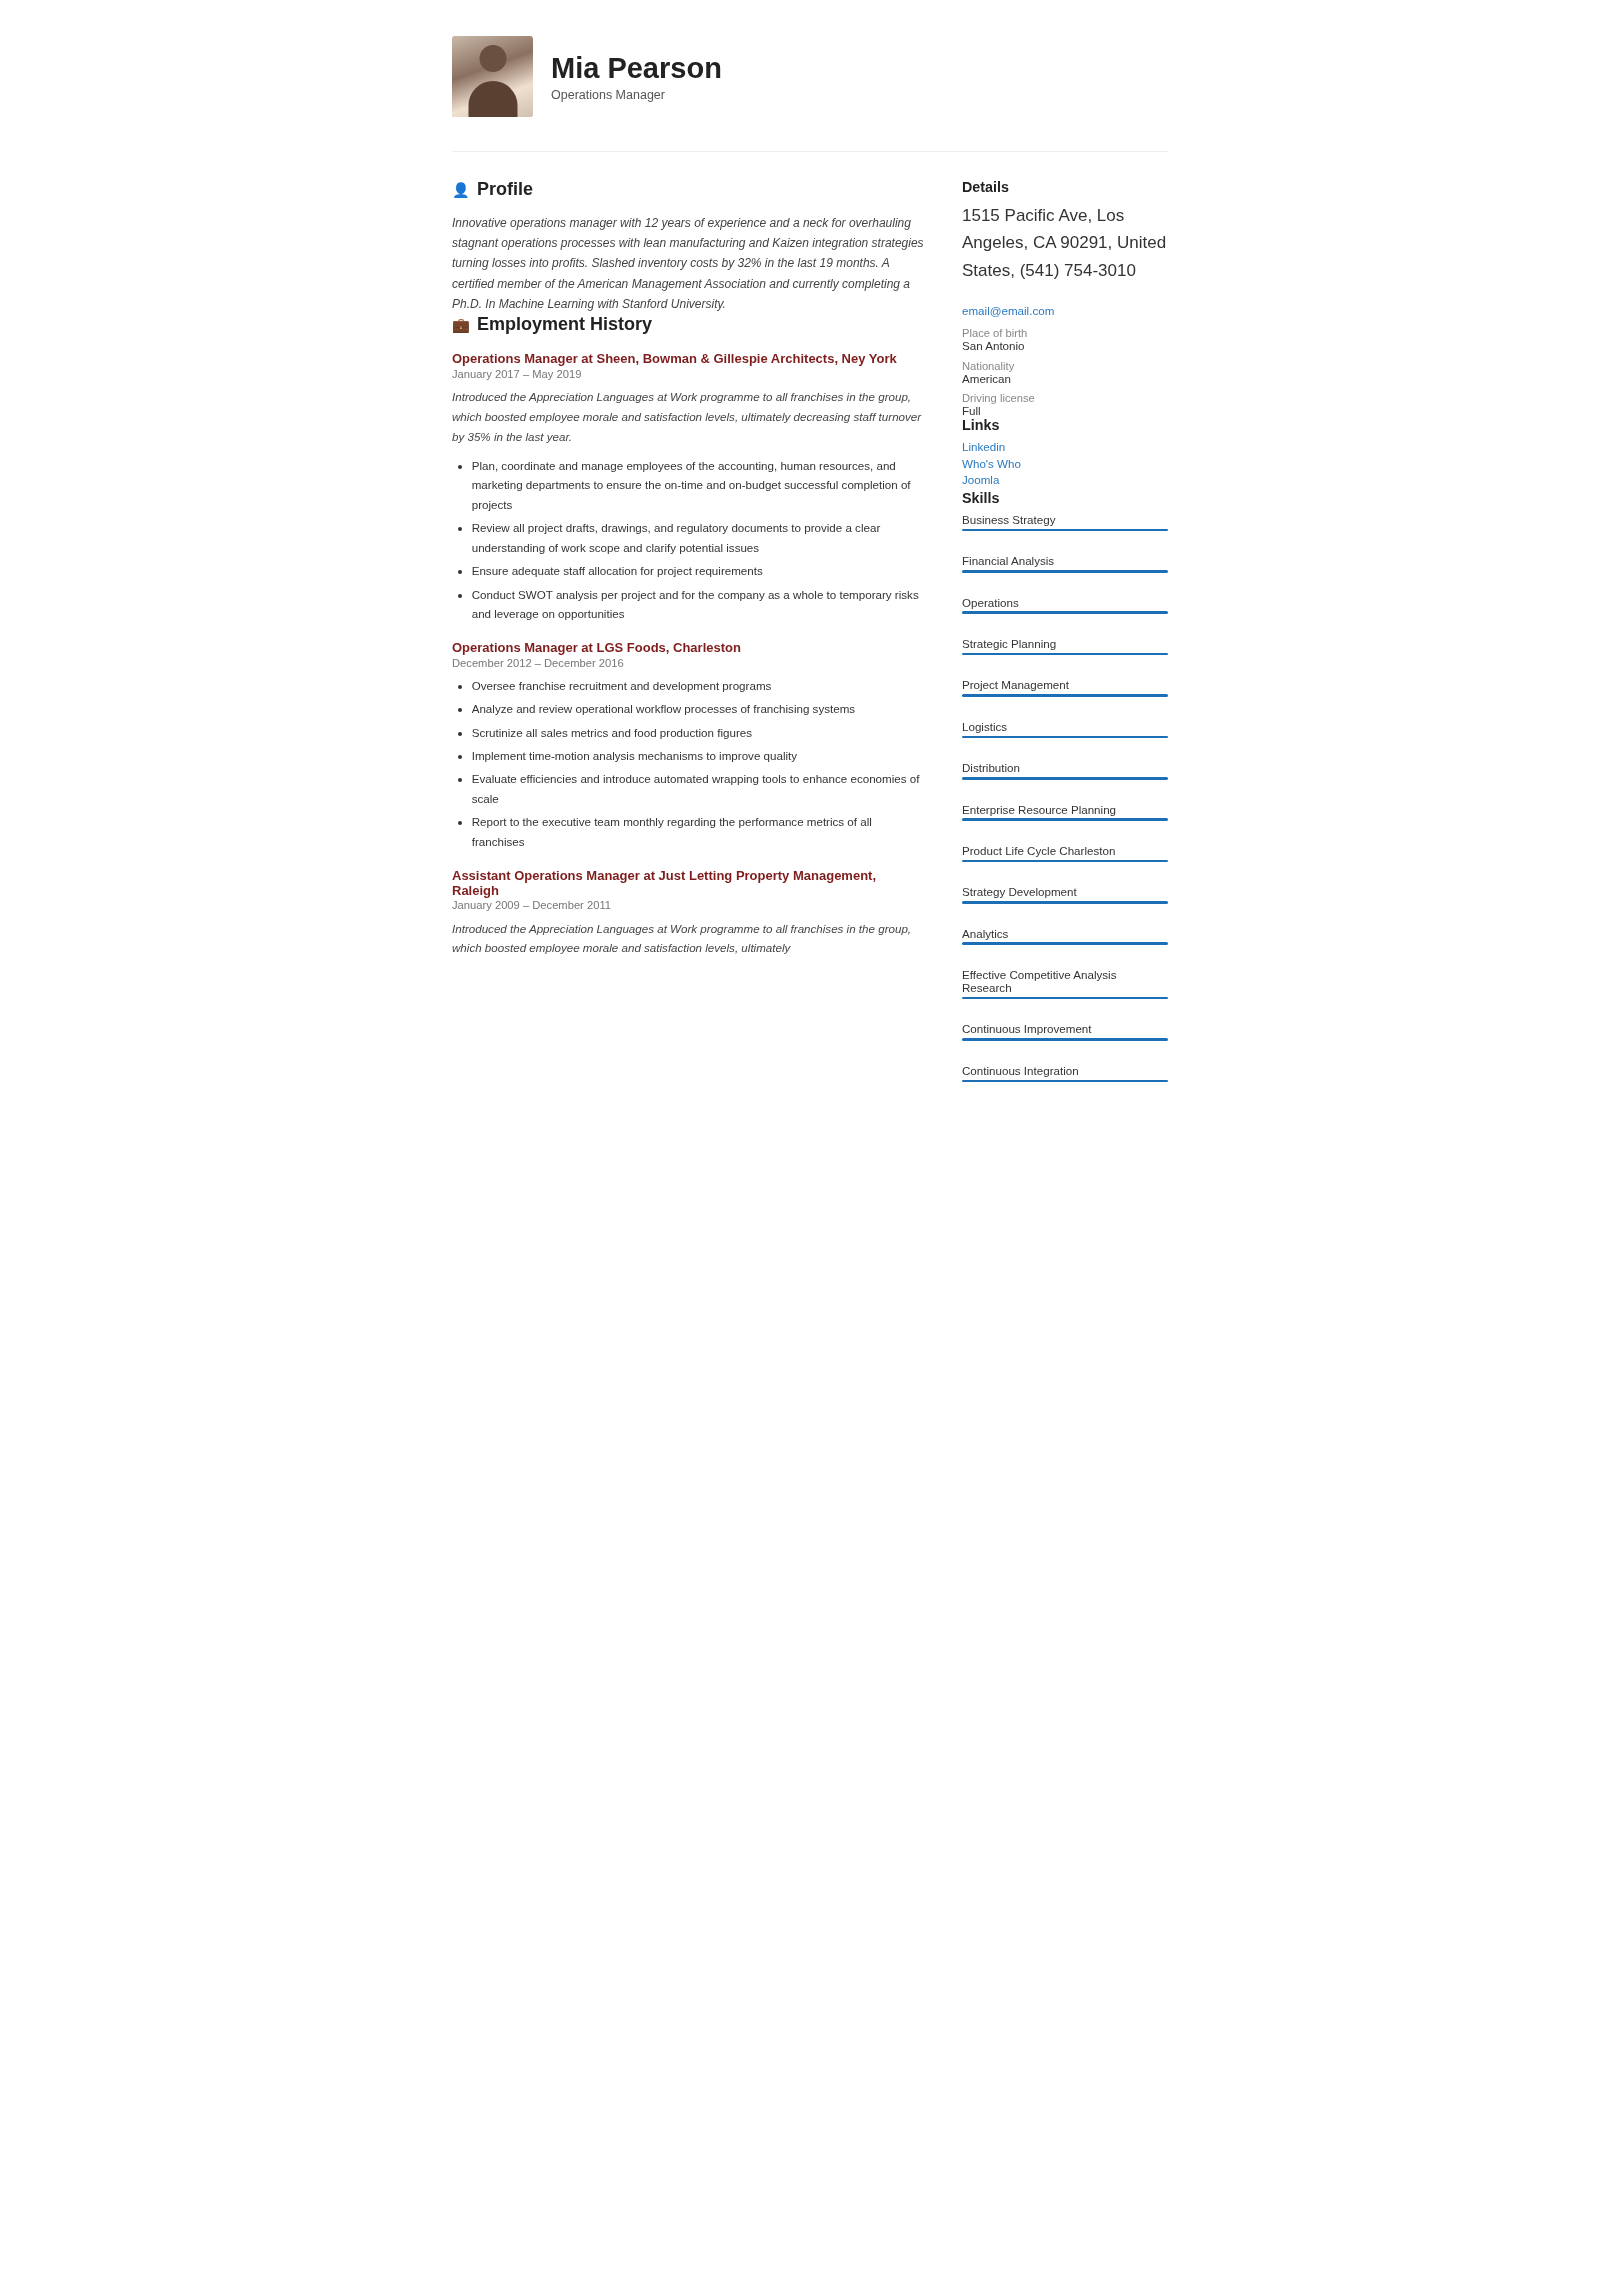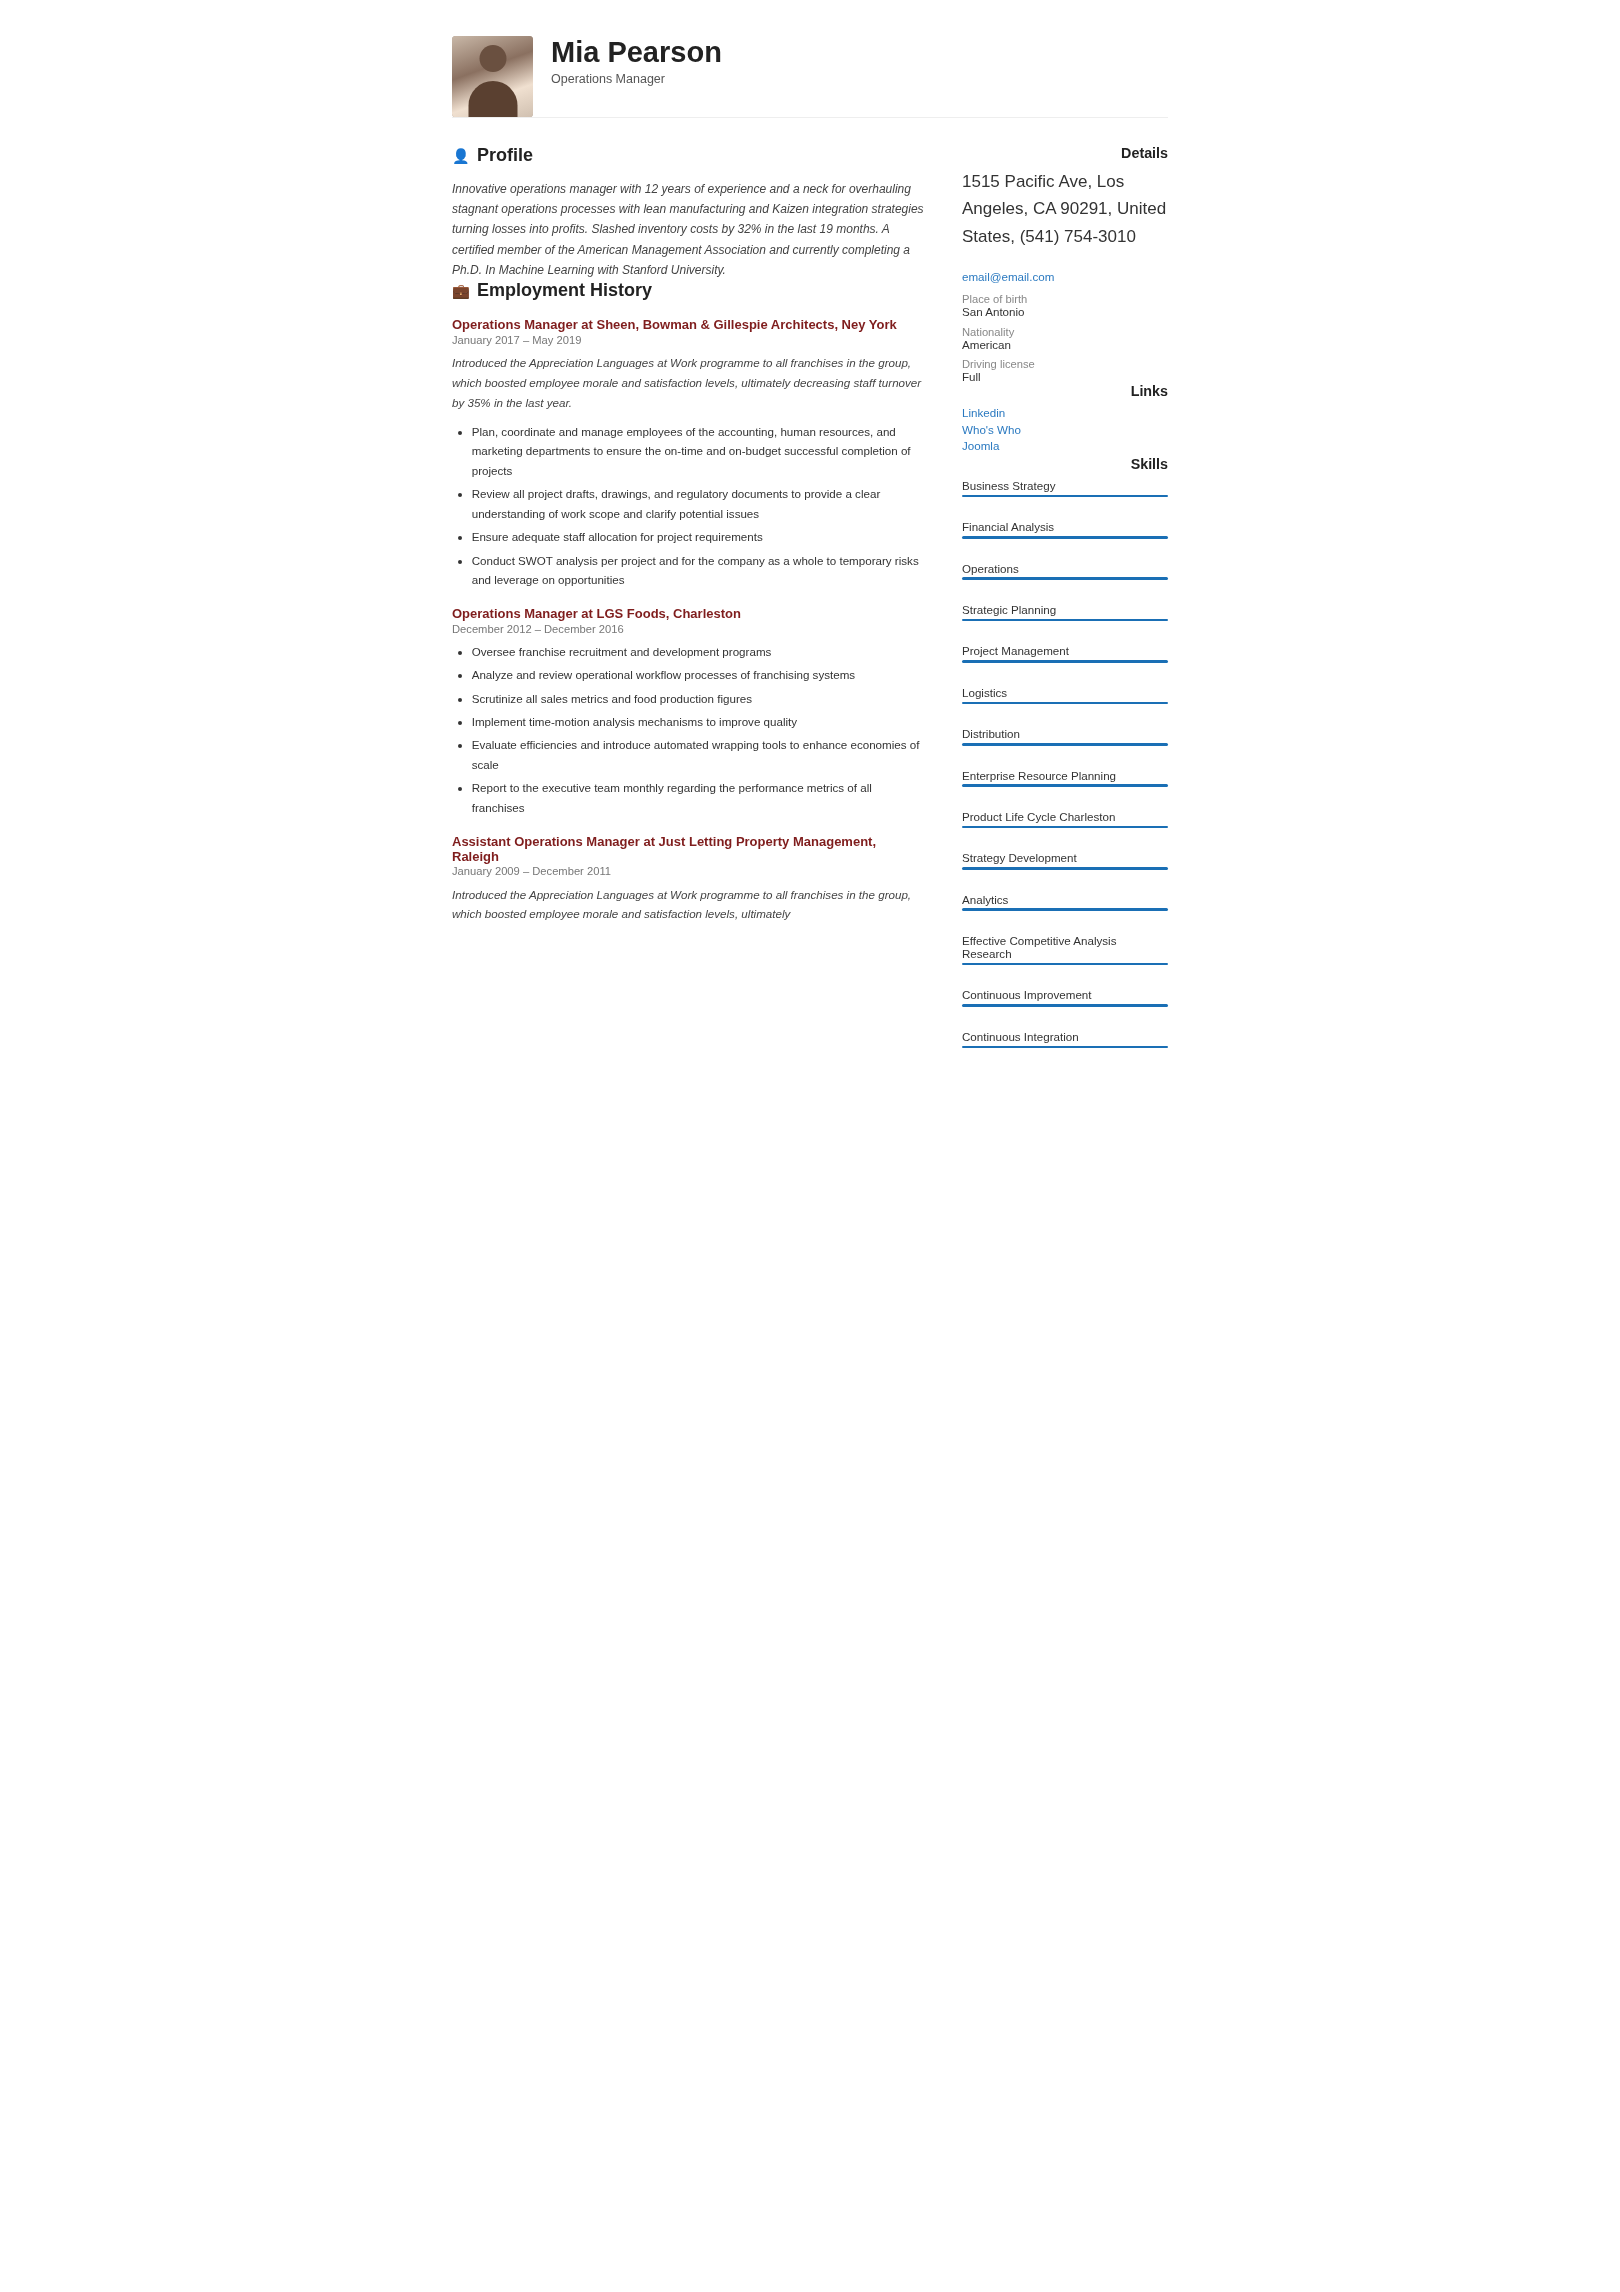--- a/index.html
+++ b/index.html
@@ -9,22 +9,23 @@
       color: #333;
       background: #fff;
       width: 806px;
       margin: 0 auto;
       padding: 36px 45px;
     }
 
     
     .header {
       display: flex;
+      align-items: center;
       margin-bottom: 27px;
-      padding-bottom: 0;
+      padding-bottom: 34px;
       border-bottom: 1.8px solid #eee;
     }
     .avatar {
       width: 81px;
       height: 81px;
       border-radius: 3.6px;
       margin-right: 18px;
       background: #b0a090;
       overflow: hidden;
       flex-shrink: 0;
@@ -135,21 +136,20 @@
       margin-bottom: 3.6px;
     }
 
     
     .right-section-title {
       font-size: 14.3px;
       font-weight: bold;
       color: #222;
       margin-bottom: 7.2px;
       margin-top: 21.5px;
-      text-align: right;
     }
     .right-section-title:first-child {
       margin-top: 0;
     }
     .detail-address {
       font-size: 17px;
       color: #333;
       line-height: 1.6;
       margin-bottom: 20px;
     }

